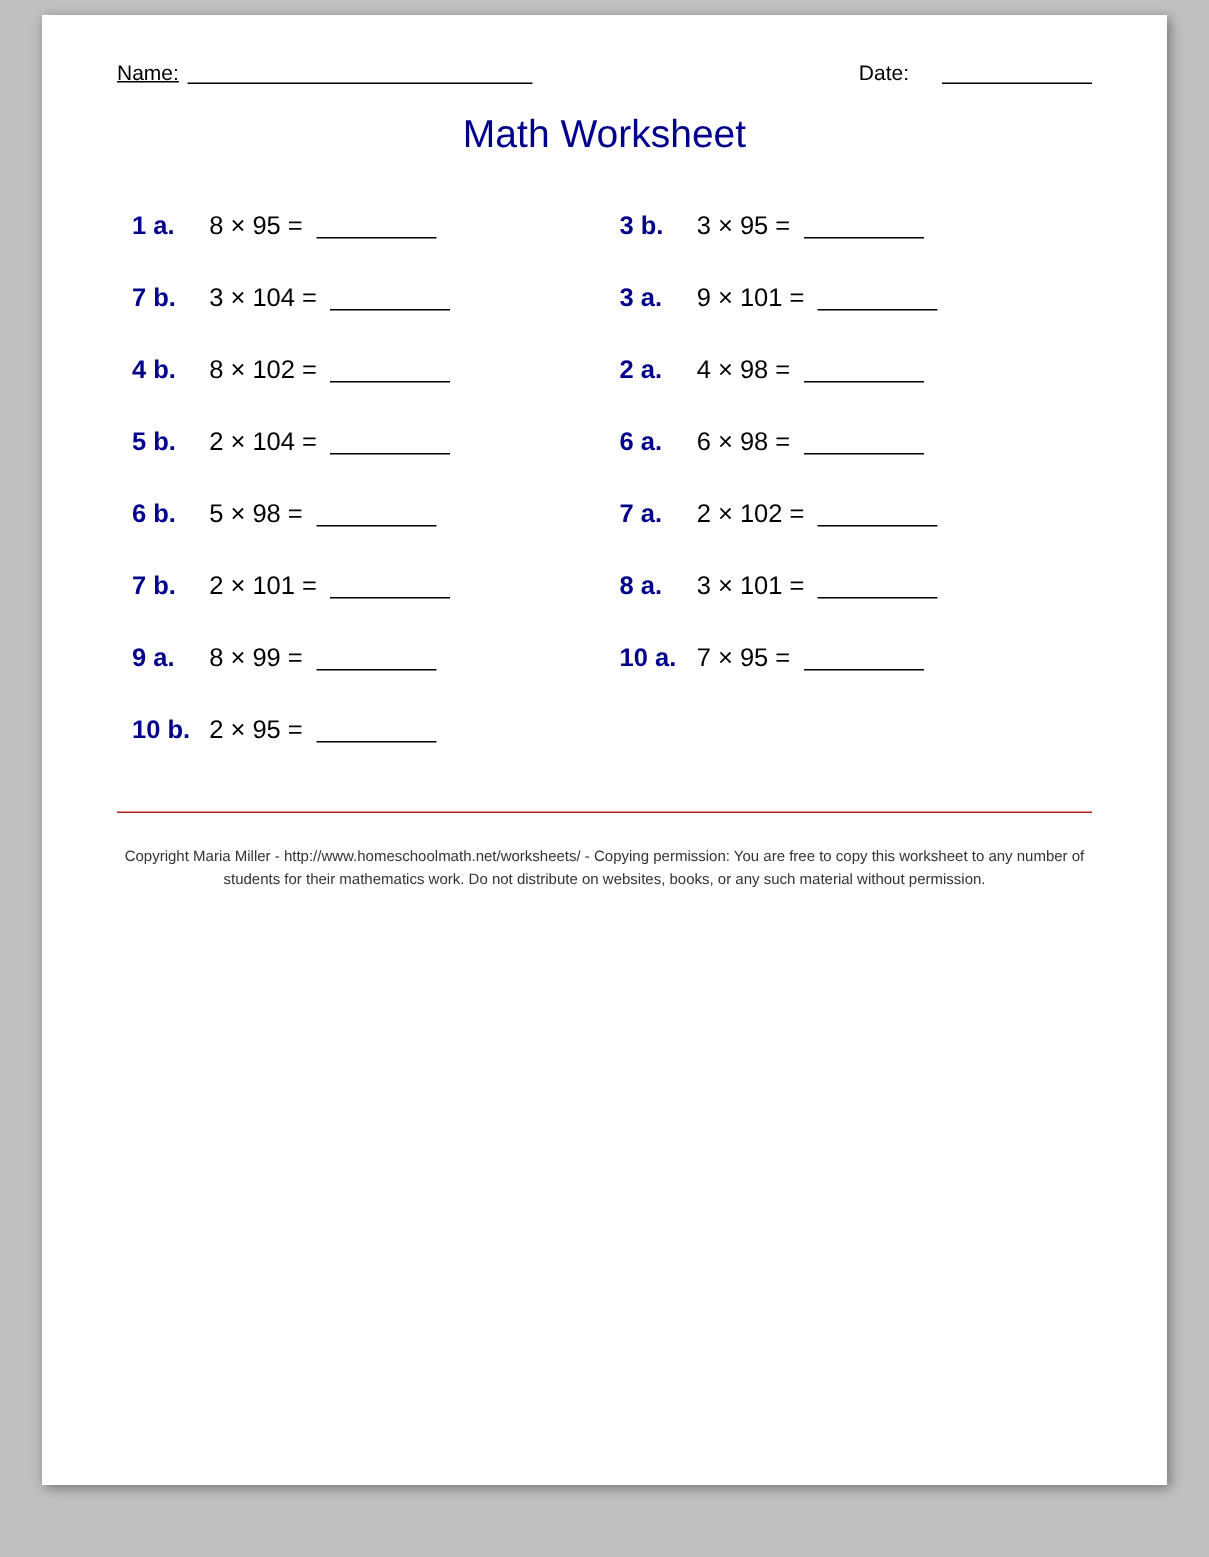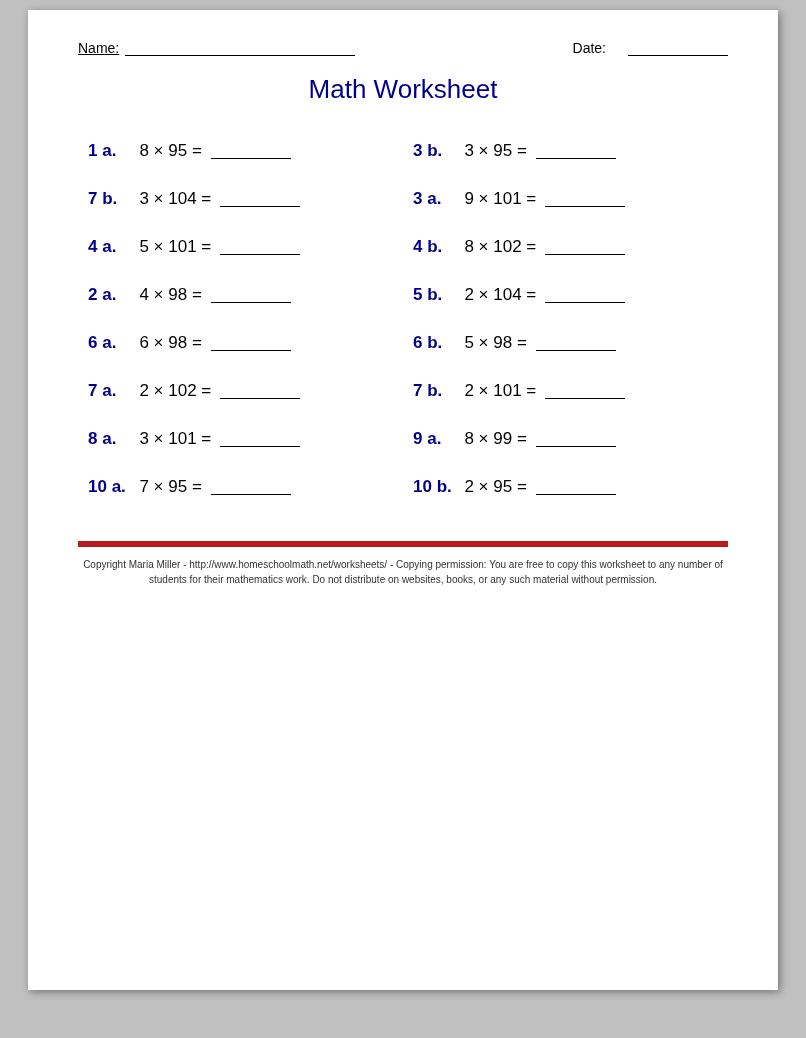--- a/index.html
+++ b/index.html
@@ -87,22 +87,22 @@
       display: inline-block;
       width: 80px;
       height: 16px;
       margin-left: 4px;
     }
     .copyright {
       font-size: 10px;
       color: #333;
       text-align: center;
       margin-top: 30px;
-      border-top: 6px solid #b91c1c;
-      padding-top: 10px;
+      border-top: 1px solid #b91c1c;
+      padding-top: 22px;
       line-height: 1.5;
     }
   </style>
 </head>
 <body>
 
 <div class="page">
 
   <div class="name-date-row">
     <div class="name-field">
@@ -132,25 +132,20 @@
       <span class="problem-number">7 b.</span>
       <span class="problem-expr">&nbsp;&nbsp;3  ×  104  =&nbsp;</span>
       <span class="answer-line"></span>
     </div>
       <div class="problem-row">
       <span class="problem-number">3 a.</span>
       <span class="problem-expr">&nbsp;&nbsp;9  ×  101  =&nbsp;</span>
       <span class="answer-line"></span>
     </div>
       <div class="problem-row">
-      <span class="problem-number">4 a.</span>
-      <span class="problem-expr">&nbsp;&nbsp;5  ×  101  =&nbsp;</span>
-      <span class="answer-line"></span>
-    </div>
-      <div class="problem-row">
       <span class="problem-number">4 b.</span>
       <span class="problem-expr">&nbsp;&nbsp;8  ×  102  =&nbsp;</span>
       <span class="answer-line"></span>
     </div>
       <div class="problem-row">
       <span class="problem-number">2 a.</span>
       <span class="problem-expr">&nbsp;&nbsp;4  ×  98  =&nbsp;</span>
       <span class="answer-line"></span>
     </div>
       <div class="problem-row">

